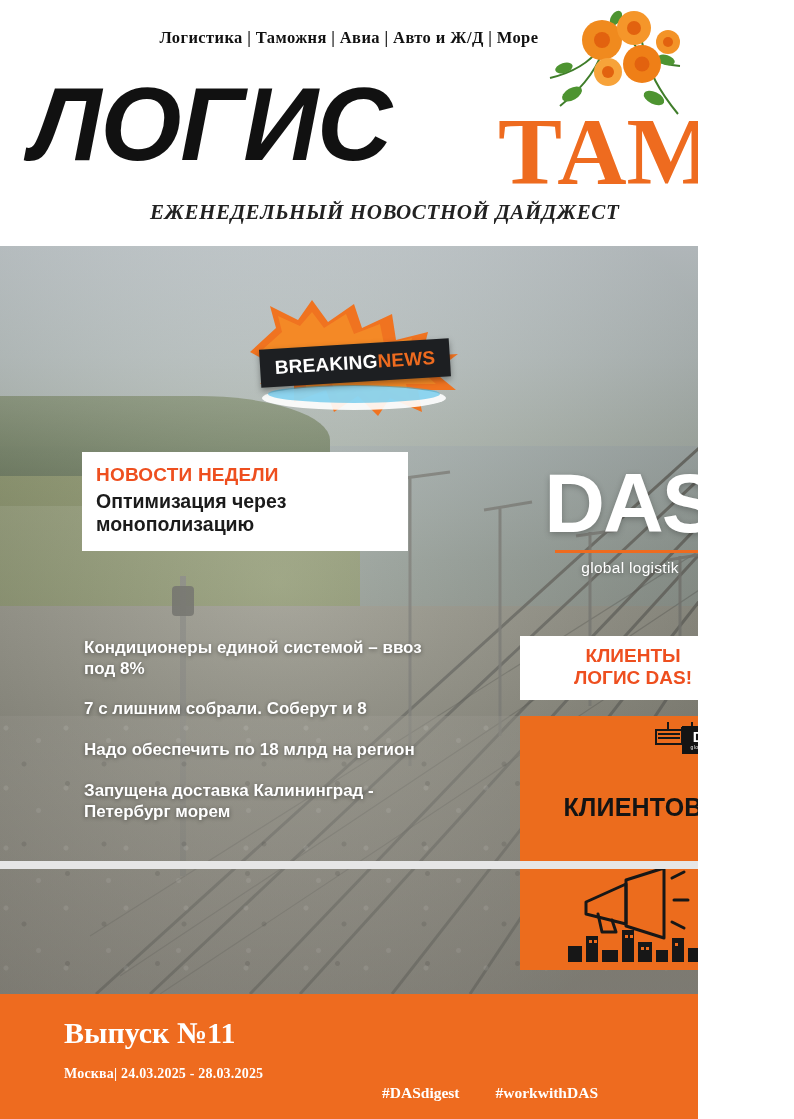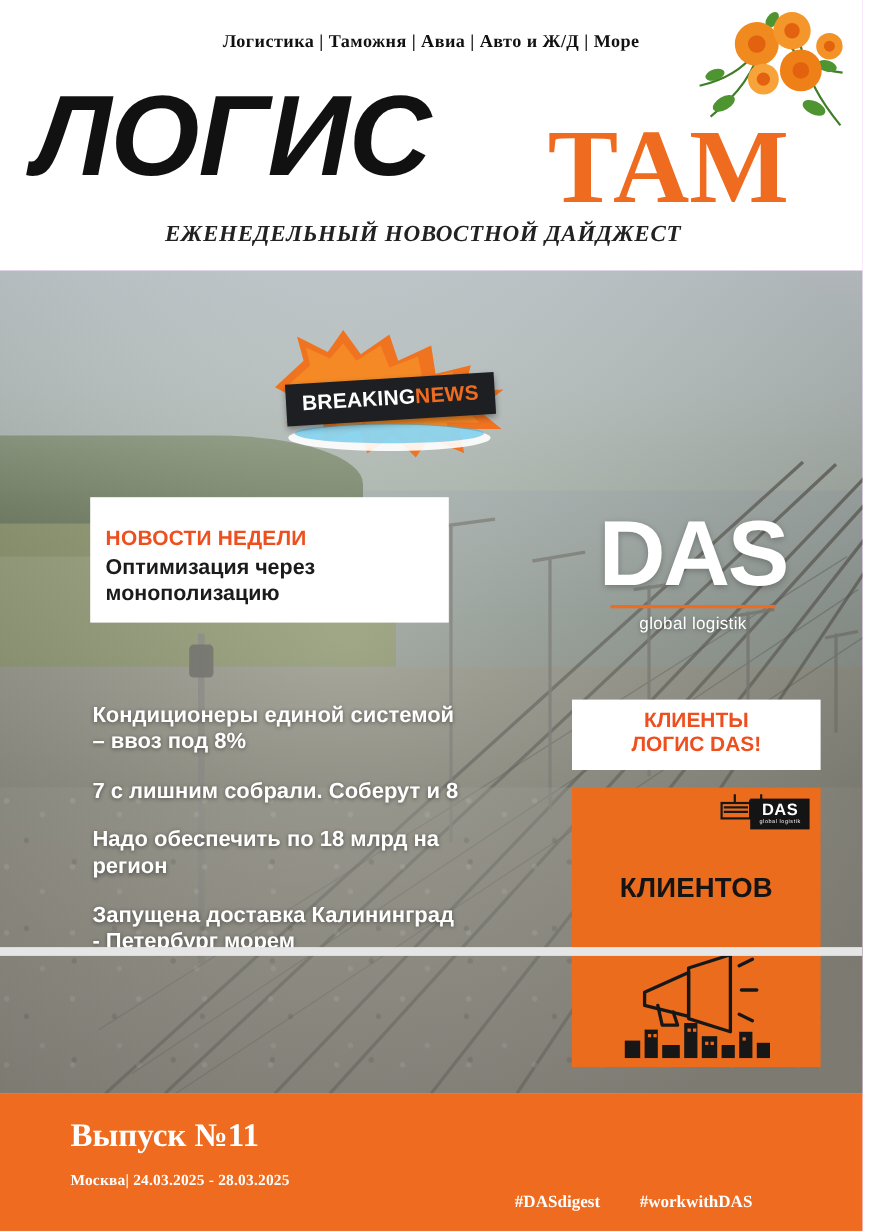--- a/index.html
+++ b/index.html
@@ -4,22 +4,22 @@
 <style>
   * { box-sizing: border-box; margin: 0; padding: 0; }
   html, body {
     width: 794px; height: 1119px;
     font-family: "Liberation Sans", sans-serif;
     background: #ffffff;
     overflow: hidden;
   }
   .page {
     position: relative;
-    width: 784px; height: 1119px;
-    background: #f0abfc;
+    width: 698px; height: 1119px;
+    background: #14532d;
   }
 
   
   .masthead {
     position: relative;
     height: 246px;
     background: #ffffff;
     overflow: hidden;
   }
   .rubrics {
@@ -151,21 +151,21 @@
     color: #ffffff;
   }
   .breaking-bar span em { font-style: normal; color:#ee6b1f; }
 
   
   .news-box {
     position: absolute;
     left: 82px; top: 206px;
     width: 326px;
     background: #ffffff;
-    padding: 27px 14px 14px 14px;
+    padding: 12px 14px 14px 14px;
   }
   .news-box .kicker {
     font-weight: bold;
     font-size: 19px;
     color: #ee4f1f;
     letter-spacing: .2px;
     margin-bottom: 4px;
   }
   .news-box .headline {
     font-weight: bold;
@@ -204,21 +204,21 @@
 
   
   .headline-list {
     position: absolute;
     left: 84px; top: 392px;
     width: 340px;
     color: #ffffff;
   }
   .headline-list .item {
     font-weight: bold;
-    font-size: 20px;
+    font-size: 17px;
     line-height: 1.22;
     margin-bottom: 20px;
     text-shadow: 0 1px 4px rgba(0,0,0,.45);
   }
   .headline-list .item:last-child { margin-bottom: 0; }
 
   
   .clients-label {
     position: absolute;
     left: 520px; top: 390px;

